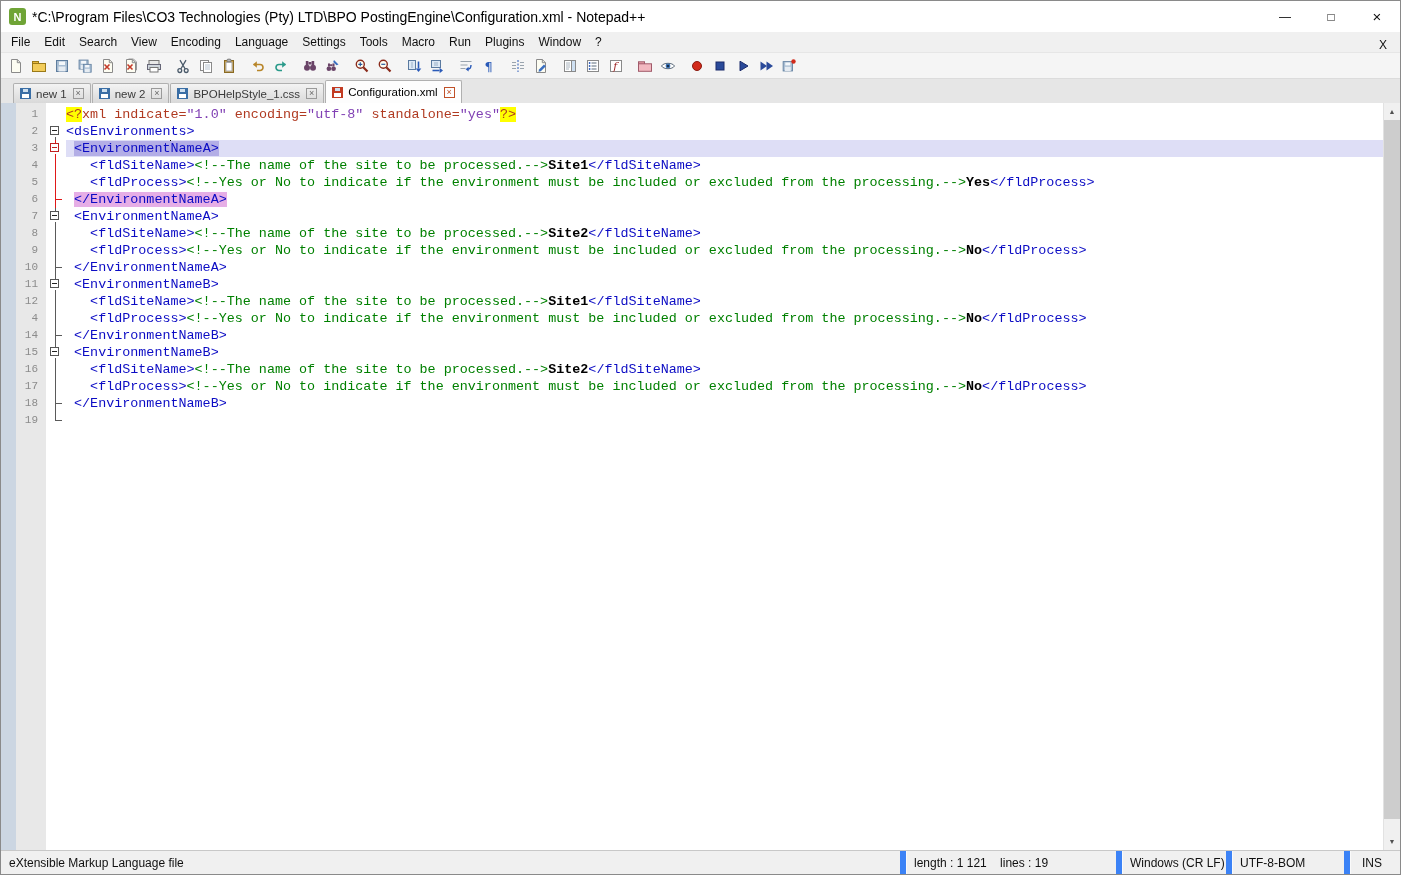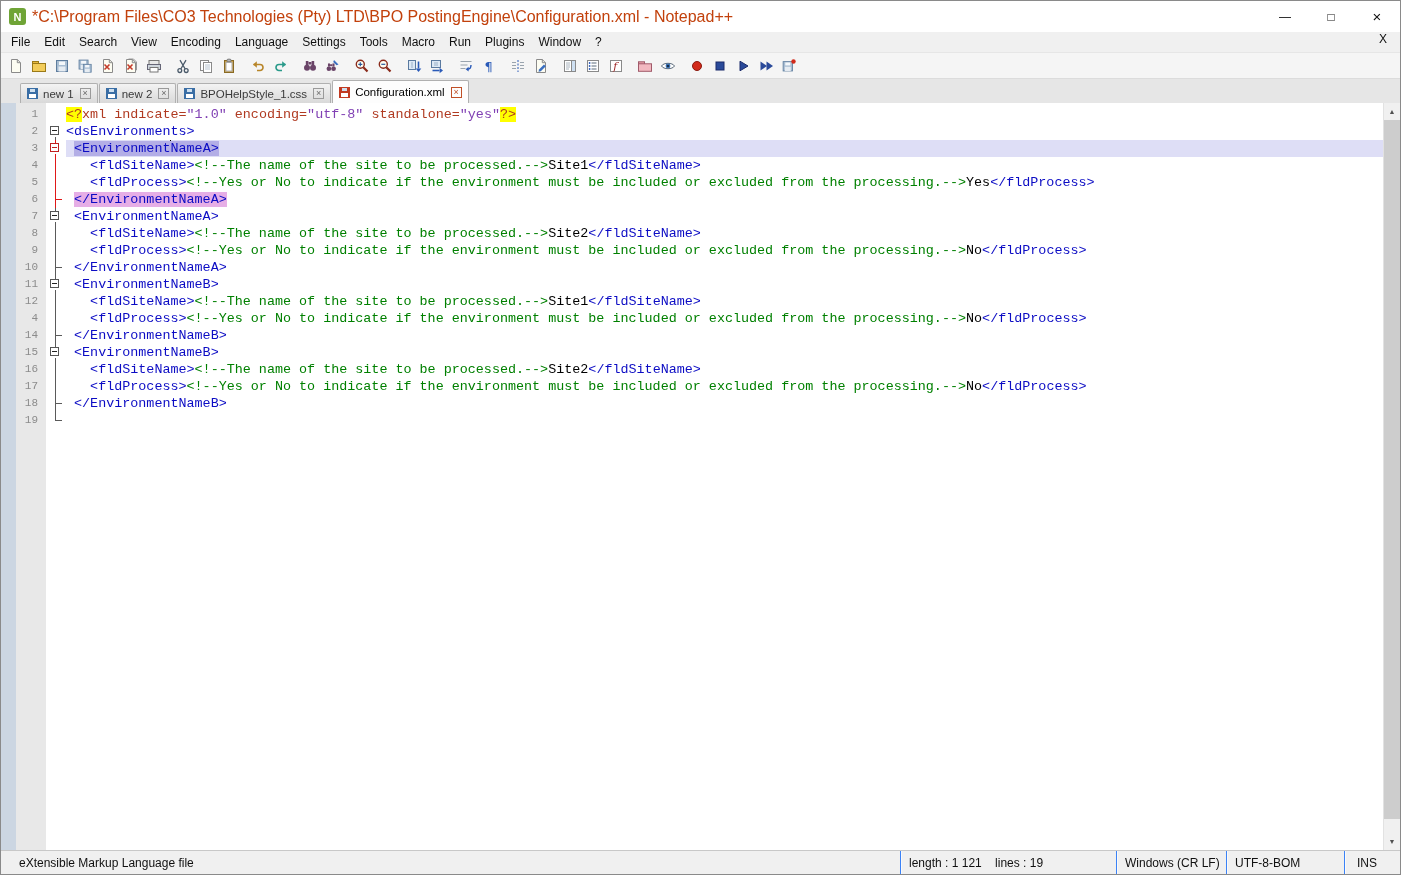--- a/index.html
+++ b/index.html
@@ -10,42 +10,42 @@
   *{box-sizing:border-box;margin:0;padding:0}
   html,body{width:1401px;height:875px;overflow:hidden;background:#fff;
     font-family:"Liberation Sans",sans-serif;}
   .window{width:1401px;height:875px;display:flex;flex-direction:column;
     border:1px solid #8a8a8a;background:#fff}
 
   
   .titlebar{height:31px;background:#ffffff;display:flex;align-items:center;flex:0 0 auto}
   .app-icon{width:17px;height:17px;margin:0 6px 0 8px;background:#6fa436;border-radius:3px;
     color:#fff;font-size:11px;font-weight:bold;display:flex;align-items:center;justify-content:center}
-  .title-text{font-size:16px;color:#c2410c;white-space:nowrap}
+  .title-text{font-size:14px;color:#000000;white-space:nowrap}
   .win-btns{margin-left:auto;display:flex;height:100%}
   .win-btn{width:46px;height:100%;display:flex;align-items:center;justify-content:center;
     font-size:12px;color:#101010}
   .win-btn.close{font-size:15px}
 
   
-  .menubar{height:21px;background:#f0f0f0;display:flex;align-items:flex-start;font-size:12px;
+  .menubar{height:21px;background:#f0f0f0;display:flex;align-items:flex-end;font-size:12px;
     padding-left:3px;border-bottom:1px solid #e6e6e6;flex:0 0 auto}
   .menu-items{display:flex;height:100%}
   .menu-item{padding:0 7px;display:flex;align-items:center;color:#101010}
   .menu-x{margin-left:auto;padding:0 13px;font-size:12px;color:#101010}
 
   
   .toolbar{height:26px;background:#f5f5f5;display:flex;align-items:center;padding-left:5px;
     border-bottom:1px solid #dcdcdc;flex:0 0 auto}
   .tb-group{display:flex;gap:4px;margin-right:10px}
   .tbi{width:19px;height:19px;display:inline-flex;align-items:center;justify-content:center;border-radius:2px}
   .tbi svg{display:block}
 
   
-  .tabbar{height:24px;background:#e6e6e6;display:flex;align-items:flex-end;padding-left:19px;flex:0 0 auto}
+  .tabbar{height:24px;background:#e6e6e6;display:flex;align-items:flex-end;padding-left:12px;flex:0 0 auto}
   .tab{height:20px;display:flex;align-items:center;padding:0 6px;margin-right:1px;
     background:linear-gradient(#f3f3f3,#d9d9d9);border:1px solid #b0b0b0;border-bottom:none;
     border-radius:2px 2px 0 0;font-size:11.5px;color:#3a3a3a;white-space:nowrap}
   .tab.active{height:23px;background:#fdfdfd;color:#000}
   .floppy{width:11px;height:11px;background:#3a6ea5;position:relative;margin-right:5px;flex:0 0 auto}
   .floppy:after{content:"";position:absolute;left:2px;bottom:1px;width:7px;height:4px;background:#fff}
   .floppy:before{content:"";position:absolute;left:3px;top:1px;width:5px;height:3px;background:#cfe0ef}
   .floppy.modified{background:#c23b22}
   .tab-close{width:11px;height:11px;border:1px solid #9a9a9a;color:#6a6a6a;font-size:9px;
     line-height:8px;text-align:center;margin-left:6px;flex:0 0 auto}
@@ -72,37 +72,37 @@
 
   .code{flex:1 1 auto;padding-top:3px;font-family:"Liberation Mono","DejaVu Sans Mono",monospace;
     font-size:13.4px;overflow:hidden}
   .code-line{height:17px;line-height:17px;white-space:pre}
   .current-line{background:var(--c-curline)}
   .seg-pi{color:var(--c-attr);background:var(--c-pibg)}
   .seg-attr{color:var(--c-attr)}
   .seg-val{color:var(--c-val)}
   .seg-tag{color:var(--c-tag)}
   .seg-cmt{color:var(--c-cmt)}
-  .seg-txt{color:var(--c-txt);font-weight:normal}
+  .seg-txt{color:var(--c-txt);font-weight:bold}
   .seg-tagm{color:var(--c-tag);background:var(--c-tagm)}
   .seg-tagp{color:var(--c-tag);background:var(--c-tagp)}
   .seg-pln{color:#000}
   .seg-caret{display:inline-block;width:1px;height:16px;background:#000;vertical-align:bottom;margin:0 -0.5px 1px}
 
   .vscroll{width:17px;background:#f0f0f0;flex:0 0 auto;display:flex;flex-direction:column;border-left:1px solid #e2e2e2}
   .vs-btn{height:17px;display:flex;align-items:center;justify-content:center;font-size:7px;color:#505050}
   .vs-track{flex:1;position:relative}
   .vs-thumb{position:absolute;top:0;left:0;right:0;height:98%;background:#cdcdcd}
 
   
   .statusbar{height:24px;background:#f0f0f0;border-top:1px solid #c8c8c8;display:flex;
     align-items:center;font-size:12px;color:#101010;flex:0 0 auto}
   .ss{height:100%;display:flex;align-items:center;padding-left:8px;white-space:pre;overflow:hidden}
-  .ss + .ss{border-left:1px solid #3b82f6;box-shadow:inset 1px 0 0 #fafafa}
-  .ss-doc-type{flex:1 1 auto;padding-left:18px}
+  .ss + .ss{border-left:6px solid #3b82f6;box-shadow:inset 1px 0 0 #fafafa}
+  .ss-doc-type{flex:1 1 auto;padding-left:8px}
   .ss-length-lines{width:216px;flex:0 0 auto}
   .ss-cursor-position{width:259px;flex:0 0 auto}
   .ss-eol-format{width:110px;flex:0 0 auto}
   .ss-encoding{width:118px;flex:0 0 auto}
   .ss-insert-mode{width:56px;flex:0 0 auto;padding-left:12px}
 </style>
 </head>
 <body>
 
 <div class="window">

